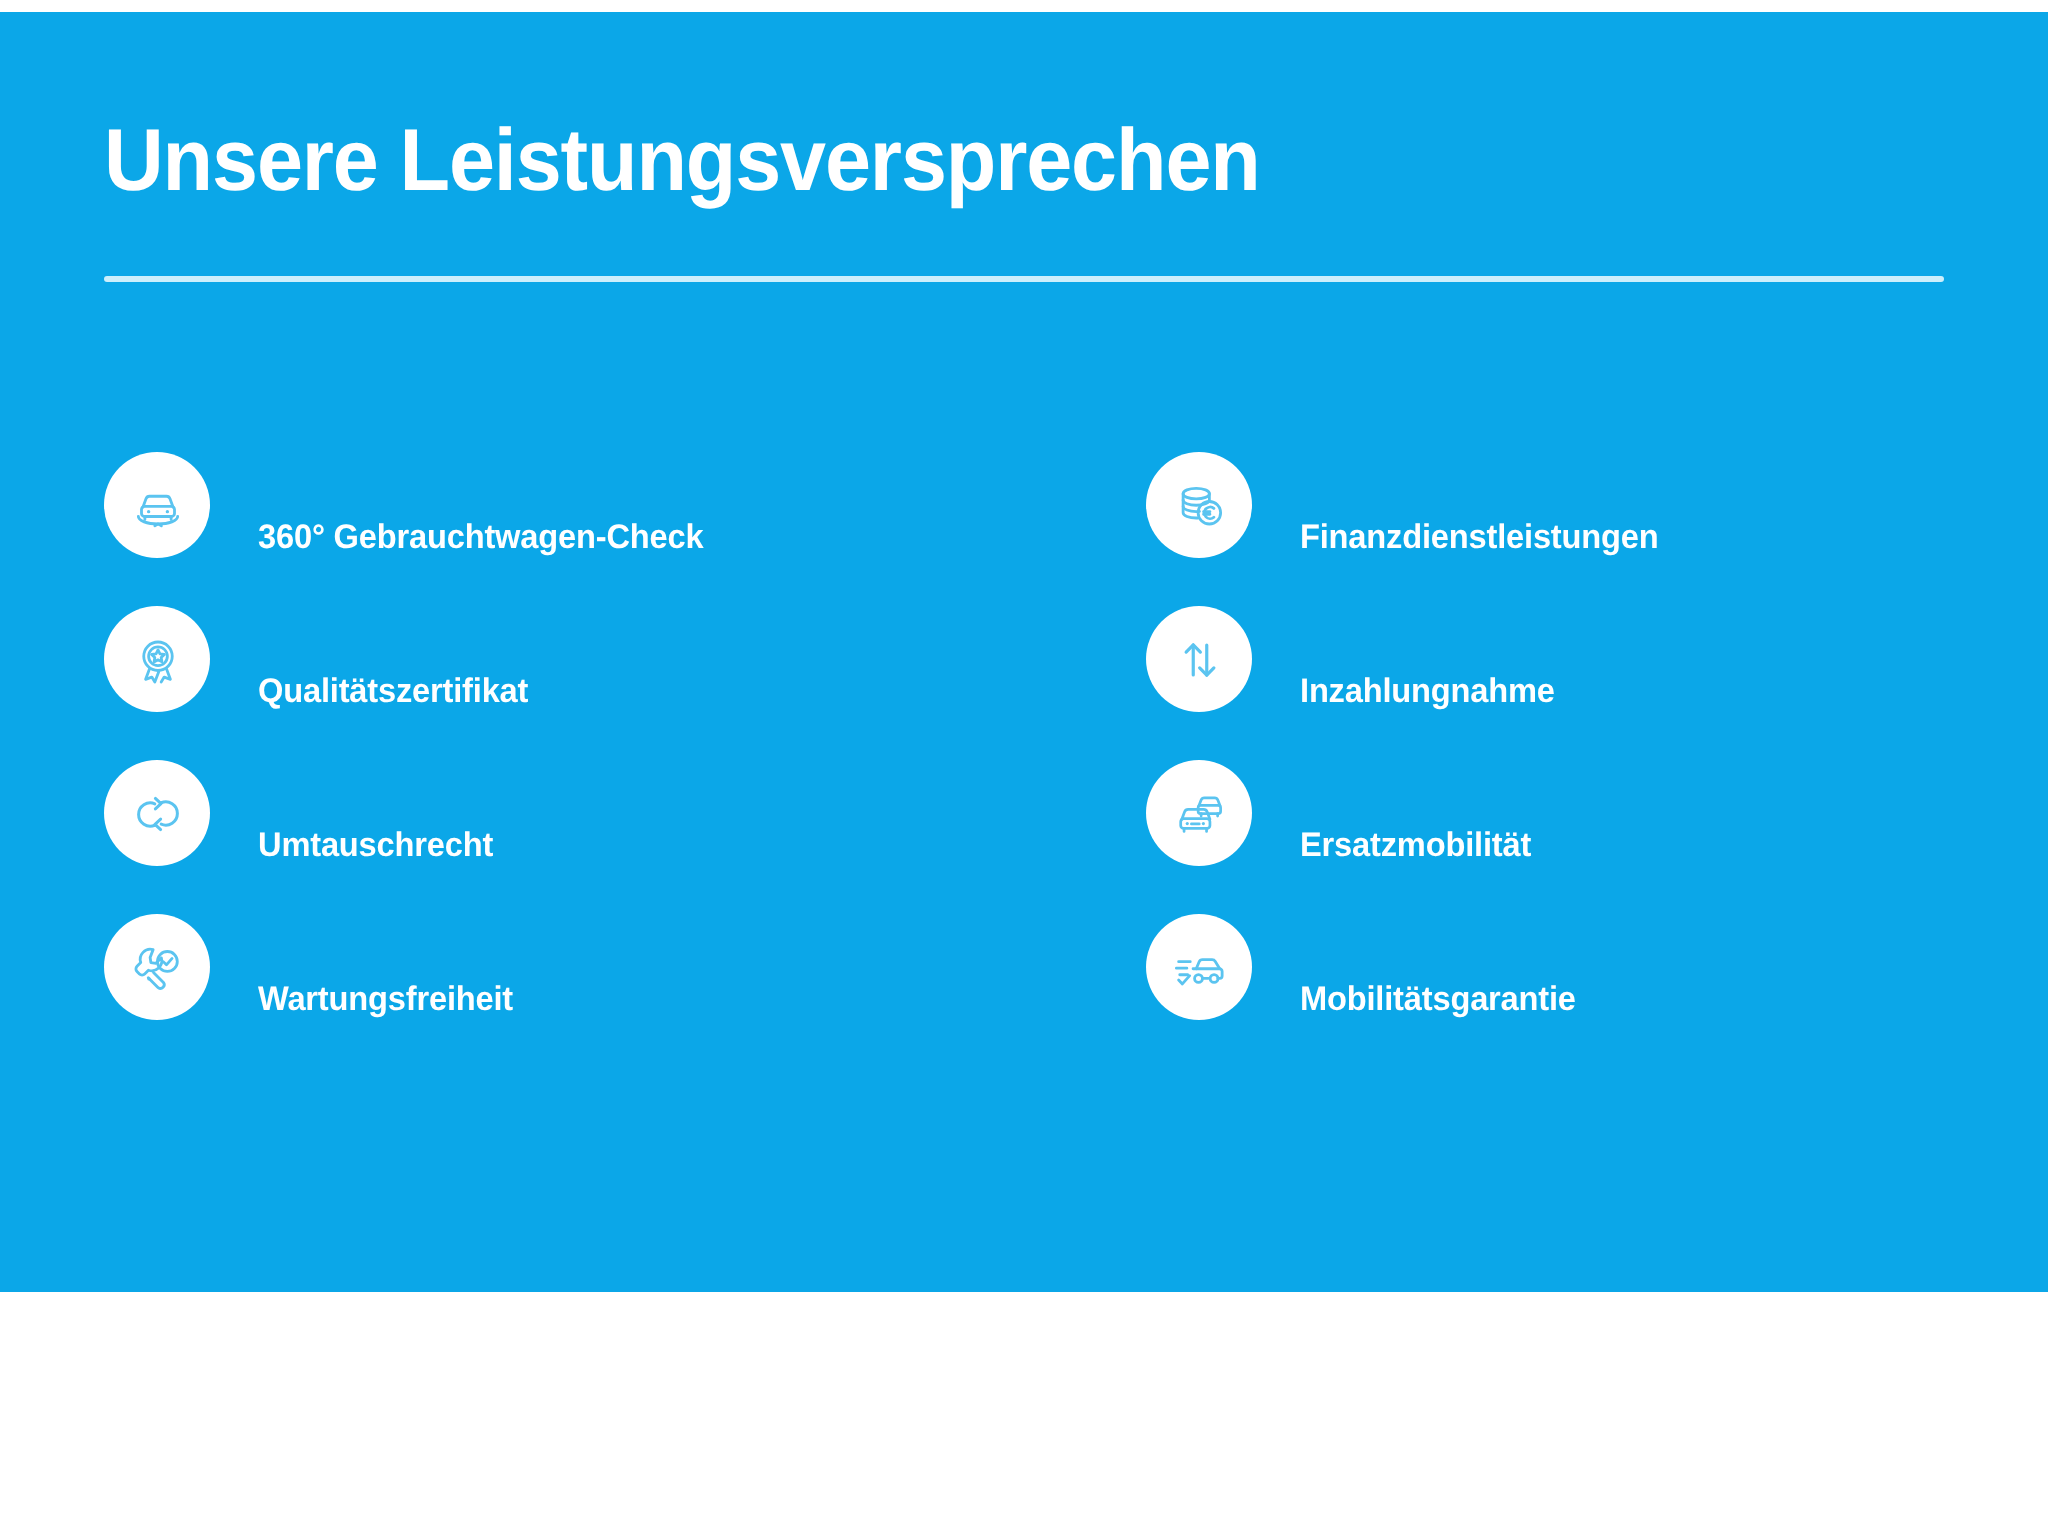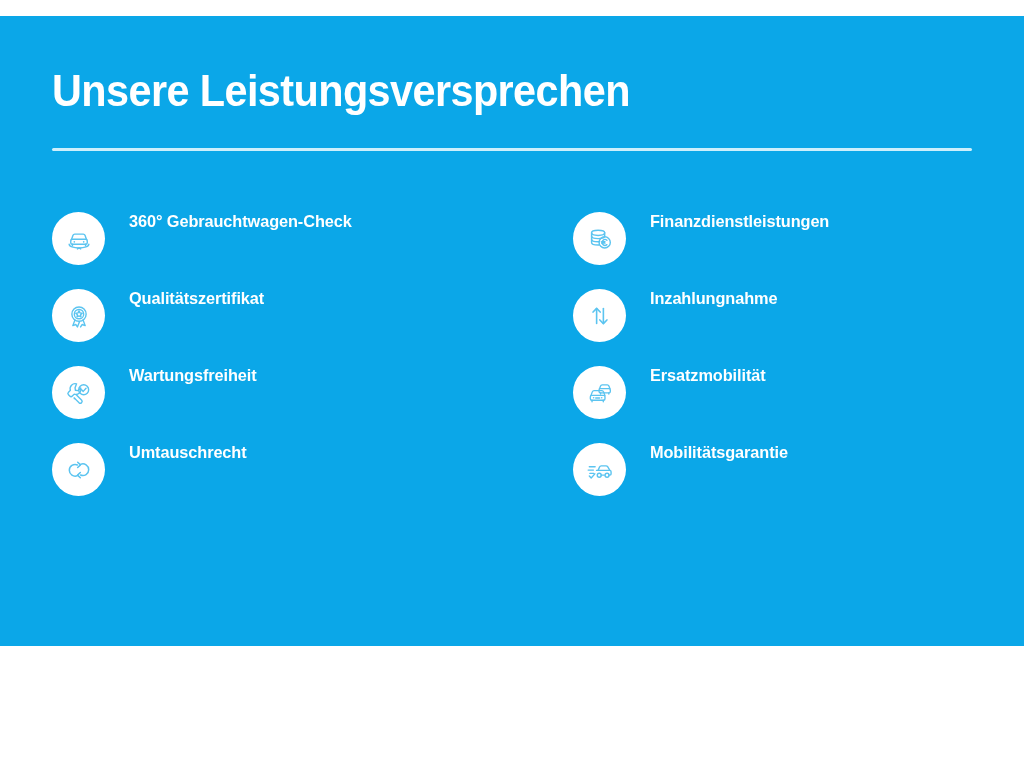--- a/index.html
+++ b/index.html
@@ -14,21 +14,21 @@
 
   #stage {
     position:relative;
     width:1024px; height:768px;
     background:#ffffff;
   }
 
   
   .hero {
     position:absolute;
-    left:0; top:16px;
+    left:0; top:6px;
     width:1024px; height:646px;
     background:#0BA7E8;
   }
 
   .hero-title {
     position:absolute;
     left:52px; top:52px;
     font-size:44px;
     font-weight:700;
     letter-spacing:-0.6px;
@@ -59,21 +59,21 @@
     top:0;
     width:430px;
   }
   .promise-col.left  { left:52px;  }
   .promise-col.right { left:573px; }
 
   .promise-item {
     position:relative;
     height:77px;
     display:flex;
-    align-items:flex-start;
+    align-items:flex-end;
   }
 
   .promise-icon {
     flex:0 0 auto;
     width:53px; height:53px;
     border-radius:50%;
     background:#ffffff;
     display:flex;
     align-items:center;
     justify-content:center;
@@ -138,41 +138,41 @@
               <path d="M11.6 20.4L9.4 26.3l3.3-1.2 1.6 2.6 2.1-5.4"></path>
               <path d="M20.4 20.4l2.2 5.9-3.3-1.2-1.6 2.6"></path>
             </svg>
           </span>
           <span class="promise-label">Qualitätszertifikat</span>
         </div>
 
 
         <div class="promise-item">
           <span class="promise-icon">
+            <svg width="30" height="30" viewBox="0 0 32 32" fill="none" stroke="#5BC4F0" stroke-width="1.6" stroke-linecap="round" stroke-linejoin="round">
+              <path d="M14.3 10.6a6.2 6.2 0 1 0 0 11.4"></path>
+              <path d="M14.6 7.7l3 2.8-3 2.8"></path>
+              <path d="M17.7 21.4a6.2 6.2 0 1 0 0-11.4"></path>
+              <path d="M17.4 24.3l-3-2.8 3-2.8"></path>
+            </svg>
+          </span>
+          <span class="promise-label">Umtauschrecht</span>
+        </div>
+
+        <div class="promise-item">
+          <span class="promise-icon">
             <svg width="30" height="30" viewBox="0 0 32 32" fill="none" stroke="#5BC4F0" stroke-width="1.5" stroke-linecap="round" stroke-linejoin="round">
               <path d="M13.4 6.2a5.4 5.4 0 0 0-6.6 6.9l-2 2a2 2 0 0 0 0 2.8l1.3 1.3a2 2 0 0 0 2.8 0l2-2a5.4 5.4 0 0 0 6.9-6.6l-2.9 2.9-2.7-.4-.4-2.7z"></path>
               <circle cx="21" cy="12.5" r="5.3"></circle>
               <path d="M18.8 12.6l1.7 1.7 3-3.4"></path>
               <path d="M13.6 18.4l5.3 5.3a2 2 0 0 1-2.8 2.8l-5.3-5.3"></path>
               <circle cx="11.2" cy="21.8" r="0.9" fill="#5BC4F0" stroke="none"></circle>
             </svg>
           </span>
           <span class="promise-label">Wartungsfreiheit</span>
-        </div>
-
-        <div class="promise-item">
-          <span class="promise-icon">
-            <svg width="30" height="30" viewBox="0 0 32 32" fill="none" stroke="#5BC4F0" stroke-width="1.6" stroke-linecap="round" stroke-linejoin="round">
-              <path d="M14.3 10.6a6.2 6.2 0 1 0 0 11.4"></path>
-              <path d="M14.6 7.7l3 2.8-3 2.8"></path>
-              <path d="M17.7 21.4a6.2 6.2 0 1 0 0-11.4"></path>
-              <path d="M17.4 24.3l-3-2.8 3-2.8"></path>
-            </svg>
-          </span>
-          <span class="promise-label">Umtauschrecht</span>
         </div>
 
       </div>
 
       <div class="promise-col right">
 
         <div class="promise-item">
           <span class="promise-icon">
             <svg width="30" height="30" viewBox="0 0 32 32" fill="none" stroke="#5BC4F0" stroke-width="1.5" stroke-linecap="round" stroke-linejoin="round">
               <ellipse cx="14" cy="9.4" rx="7" ry="2.8"></ellipse>

